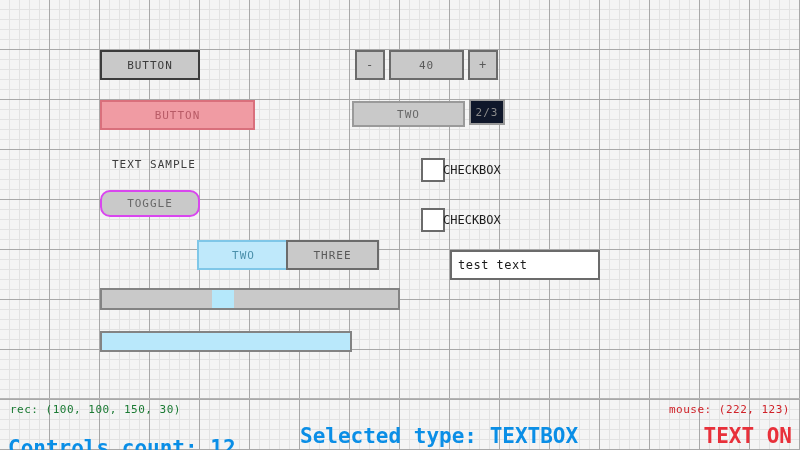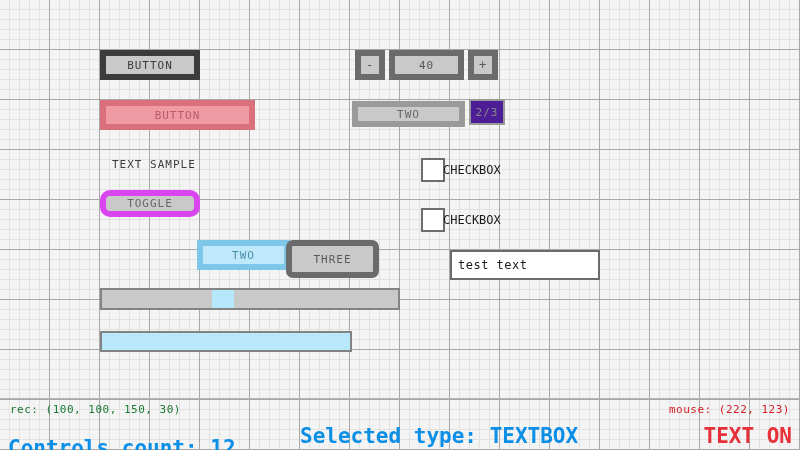--- a/index.html
+++ b/index.html
@@ -22,42 +22,42 @@
       linear-gradient(to bottom,#e2e2e2 1px,transparent 1px);
     background-size:50px 50px,50px 50px,10px 10px,10px 10px;
     background-position:-1px -1px,-1px -1px,-1px -1px,-1px -1px;
   }
 
   
   .ctl{
     position:absolute;box-sizing:border-box;
     display:flex;align-items:center;justify-content:center;
     font-size:11px;letter-spacing:1px;
-    border:6px solid #d946ef;
+    border:2px solid #d946ef;
     background:#c9c9c9;color:#686868;
     text-transform:none;
     user-select:none;
   }
   .ctl.dark{border-color:#6b6b6b;color:#5a5a5a;}
   .ctl.focus{border-color:#3c3c3c;color:#3c3c3c;background:#c9c9c9;}
   .ctl.danger{border-color:#d9707c;background:#f09ba3;color:#b85b66;}
   .ctl.active{border-color:#7fc7e8;background:#bfe9fb;color:#4b90ab;}
   .label{
     position:absolute;font-size:11px;letter-spacing:1px;
     color:#3c3c3c;background:transparent;border:none;
   }
 
   
   .spinner-btn{font-size:12px;}
 
   
   .frac{
     position:absolute;box-sizing:border-box;
     display:flex;align-items:center;justify-content:center;
-    border:2px solid #9a9a9a;background:#4c1d95;color:#8a8a8a;
+    border:2px solid #9a9a9a;background:#0f172a;color:#8a8a8a;
     font-size:11px;letter-spacing:1px;
   }
 
   
   .cb-box{
     position:absolute;box-sizing:border-box;
     border:2px solid #6b6b6b;background:#ffffff;
   }
   .cb-label{
     position:absolute;font-size:12px;letter-spacing:0px;color:#1c1c1c;
@@ -123,21 +123,21 @@
     <span>TEXT SAMPLE</span>
   </div>
 
   <div class="ctl" style="left:100px;top:190px;width:100px;height:27px;border-radius:10px;">
     <span>TOGGLE</span>
   </div>
 
   <div class="ctl active" style="left:197px;top:240px;width:93px;height:30px;">
     <span>TWO</span>
   </div>
-  <div class="ctl dark" style="left:286px;top:240px;width:93px;height:38px;border-radius:7px;">
+  <div class="ctl dark" style="left:286px;top:240px;width:93px;height:30px;">
     <span>THREE</span>
   </div>
 
   <div class="slider" style="left:100px;top:288px;width:300px;height:22px;">
     <div class="slider-handle" style="left:110px;top:0px;width:22px;height:18px;"></div>
   </div>
 
   <div class="progress" style="left:100px;top:331px;width:252px;height:21px;">
     <div class="progress-fill" style="left:0px;top:0px;width:248px;height:17px;"></div>
   </div>

